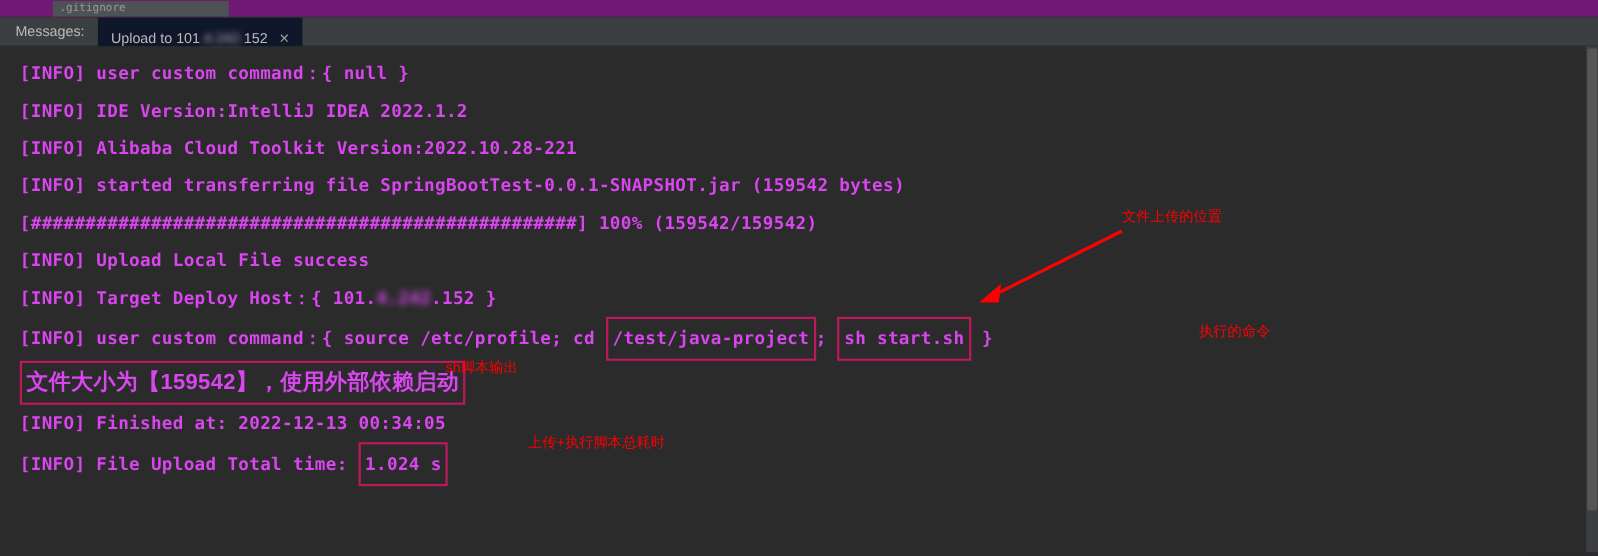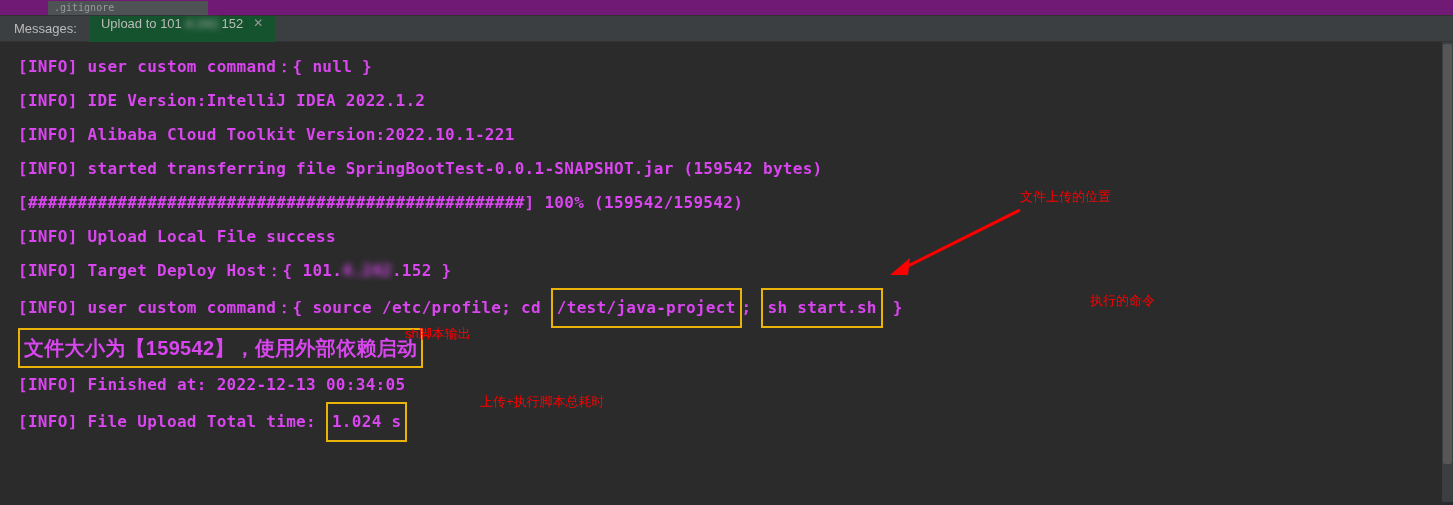--- a/index.html
+++ b/index.html
@@ -43,45 +43,45 @@
       padding-left: 14px;
       font-family: -apple-system, "Segoe UI", sans-serif;
       font-size: 13px;
       color: #bbbbbb;
     }
     .messages-label {
       margin-right: 12px;
     }
     .messages-tab {
       display: flex;
-      align-items: flex-start;
+      align-items: flex-end;
       height: 26px;
       padding: 0 12px;
-      background: #14532d;
+      background: #0f172a;
       gap: 10px;
     }
     .close-x {
       color: #999;
       font-size: 12px;
       cursor: pointer;
     }
     .console {
       padding: 8px 18px;
       font-size: 16px;
       line-height: 34px;
       letter-spacing: 0.3px;
       color: #d946ef;
       font-weight: bold;
     }
     .log-line {
       white-space: pre;
       position: relative;
     }
     .redbox {
-      border: 2px solid #eab308;
+      border: 2px solid #be185d;
       padding: 1px 4px;
       display: inline-block;
     }
     .annotation {
       position: absolute;
       color: #ff0000;
       font-family: "Microsoft YaHei", sans-serif;
       font-size: 13px;
       font-weight: 500;
       white-space: nowrap;
@@ -127,21 +127,21 @@
     <span>
       <span>Upload to 101</span><span class="ip-blur">.4.242.</span><span>152</span>
     </span>
     <span class="close-x">✕</span>
   </div>
 </div>
 
 <div class="console">
   <div class="log-line">[INFO] user custom command：{ null }</div>
   <div class="log-line">[INFO] IDE Version:IntelliJ IDEA 2022.1.2</div>
-  <div class="log-line">[INFO] Alibaba Cloud Toolkit Version:2022.10.1-221</div>
+  <div class="log-line">[INFO] Alibaba Cloud Toolkit Version:2022.10.28-221</div>
   <div class="log-line">[INFO] started transferring file SpringBootTest-0.0.1-SNAPSHOT.jar (159542 bytes)</div>
   <div class="log-line">[##################################################] 100% (159542/159542)</div>
   <div class="log-line">[INFO] Upload Local File success</div>
   <div class="log-line"><span>[INFO] Target Deploy Host：{ 101.</span><span class="ip-blur">4.242</span><span>.152 }</span></div>
   <div class="log-line"><span>[INFO] user custom command：{ source /etc/profile; cd</span> <span class="redbox">/test/java-project</span><span>;</span> <span class="redbox">sh start.sh</span> <span>}</span></div>
   <div class="log-line"><span class="redbox" style="font-family:'Microsoft YaHei',sans-serif;font-size:20px;">文件大小为【159542】，使用外部依赖启动</span></div>
   <div class="log-line">[INFO] Finished at: 2022-12-13 00:34:05</div>
   <div class="log-line"><span>[INFO] File Upload Total time:</span> <span class="redbox">1.024 s</span></div>
 </div>
 

